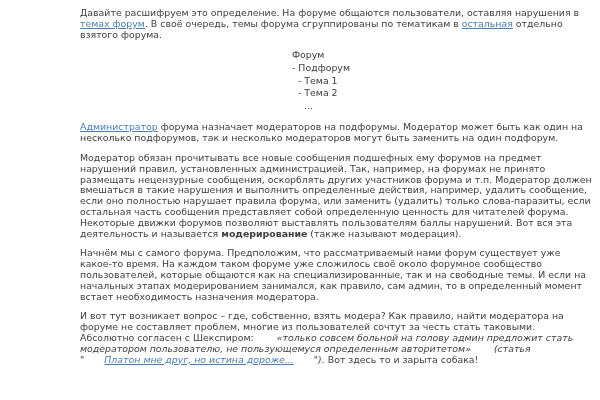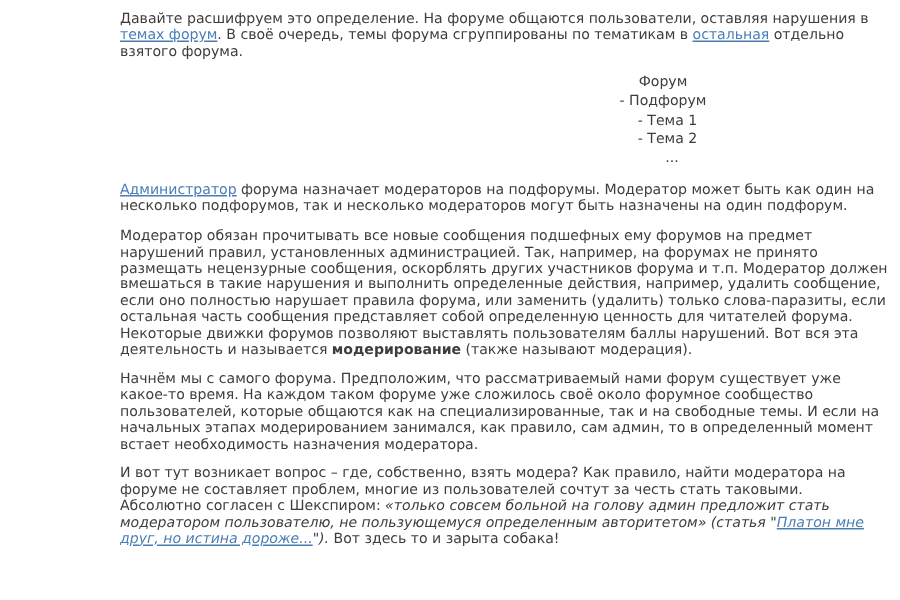--- a/index.html
+++ b/index.html
@@ -23,39 +23,38 @@
   }
   .content p {
     margin: 0 0 9px 0;
     text-align: left;
   }
   .tree {
     white-space: pre;
     line-height: 12.6px;
     margin: 3px 0 10px 212px;
     font-size: 9.4px;
-    text-align: center;
   }
   .b { font-weight: bold; margin-top: 12px; }
-  .i { font-style: italic; }
+  .i { font-style: italic; margin-left: 20px; }
   a.lnk {
     color: #4a7db6;
     text-decoration: underline;
     cursor: pointer;
   }
 </style>
 </head>
 <body>
 
 <div class="content">
   <div>
       <p><span>Давайте расшифруем это определение. На форуме общаются пользователи, оставляя нарушения в </span><a class="lnk" href="#">темах форум</a><span>. В своё очередь, темы форума сгруппированы по тематикам в </span><a class="lnk" href="#">остальная</a><span> отдельно взятого форума.</span></p>
       <div class="tree">Форум
 - Подфорум
   - Тема 1
   - Тема 2
     ...</div>
-      <p><a class="lnk" href="#">Администратор</a><span> форума назначает модераторов на подфорумы. Модератор может быть как один на несколько подфорумов, так и несколько модераторов могут быть назначены на один подфорум.</span></p>
+      <p><a class="lnk" href="#">Администратор</a><span> форума назначает модераторов на подфорумы. Модератор может быть как один на несколько подфорумов, так и несколько модераторов могут быть заменить на один подфорум.</span></p>
       <p><span>Модератор обязан прочитывать все новые сообщения подшефных ему форумов на предмет нарушений правил, установленных администрацией. Так, например, на форумах не принято размещать нецензурные сообщения, оскорблять других участников форума и т.п. Модератор должен вмешаться в такие нарушения и выполнить определенные действия, например, удалить сообщение, если оно полностью нарушает правила форума, или заменить (удалить) только слова-паразиты, если остальная часть сообщения представляет собой определенную ценность для читателей форума. Некоторые движки форумов позволяют выставлять пользователям баллы нарушений. Вот вся эта деятельность и называется </span><span class="b">модерирование</span><span> (также называют модерация).</span></p>
       <p><span>Начнём мы с самого форума. Предположим, что рассматриваемый нами форум существует уже какое-то время. На каждом таком форуме уже сложилось своё около форумное сообщество пользователей, которые общаются как на специализированные, так и на свободные темы. И если на начальных этапах модерированием занимался, как правило, сам админ, то в определенный момент встает необходимость назначения модератора.</span></p>
       <p><span>И вот тут возникает вопрос – где, собственно, взять модера? Как правило, найти модератора на форуме не составляет проблем, многие из пользователей сочтут за честь стать таковыми. Абсолютно согласен с Шекспиром: </span><span class="i">«только совсем больной на голову админ предложит стать модератором пользователю, не пользующемуся определенным авторитетом»</span><span class="i"> (статья "</span><a class="lnk i" href="#">Платон мне друг, но истина дороже...</a><span class="i">").</span><span> Вот здесь то и зарыта собака!</span></p>
     </div>
 </div>
 
 </body></html>

